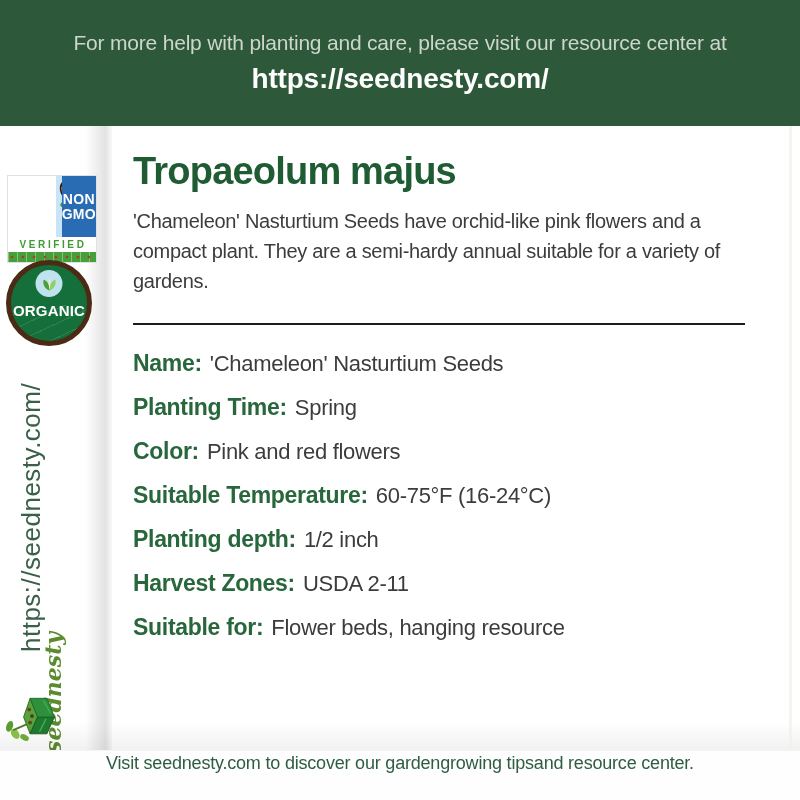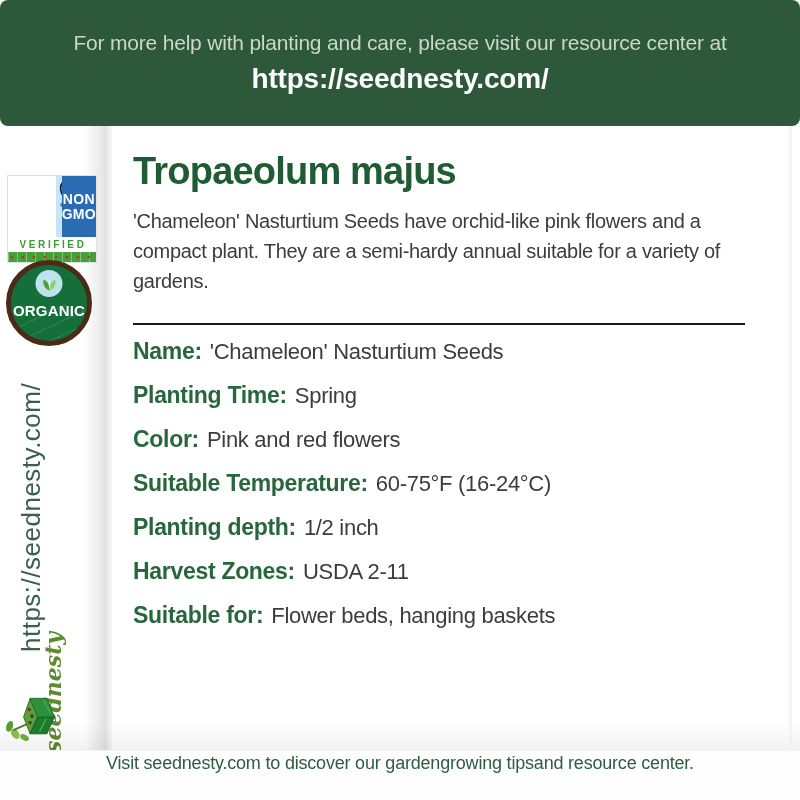--- a/index.html
+++ b/index.html
@@ -4,21 +4,21 @@
 <style>
   html,body{margin:0;padding:0;background:#fff;}
   .poster{
     position:relative;width:800px;height:800px;background:#fff;overflow:hidden;
     font-family:"Liberation Sans", sans-serif;
   }
   
   .top-banner{
     position:absolute;top:0;left:0;width:800px;height:126px;
     background:var(--banner-green,#2d5839);
-    display:flex;flex-direction:column;align-items:center;justify-content:center;gap:8px;border-radius:8px;
+    display:flex;flex-direction:column;align-items:center;justify-content:center;gap:8px;
   }
   .banner-line1{color:#ccd6cc;font-size:21px;letter-spacing:-0.2px;}
   .banner-line2{color:#ffffff;font-size:28px;font-weight:700;letter-spacing:-0.2px;}
 
   
   .sidebar{
     position:absolute;top:126px;left:0;width:112px;height:624px;
     background:linear-gradient(to right,#fff 0%,#fff 76%,#ececec 88%,#e2e2e2 94%,#f8f8f8 100%);
   }
   .nongmo{position:absolute;top:50px;left:8px;width:88px;box-shadow:0 0 0 1px #e0e0e0;background:#fff;}
@@ -75,21 +75,21 @@
   .page-title{
     margin-top:24px;color:var(--title-green,#1f5c33);font-size:38px;font-weight:700;letter-spacing:-0.8px;
   }
   .description{
     margin-top:13px;width:608px;color:var(--value-gray,#3c3c3c);
     font-size:20px;line-height:30px;letter-spacing:-0.3px;
   }
   .divider{margin-top:27px;width:612px;height:0;border-top:2px solid #1b1b1b;}
   .fields{margin-top:0;}
   .field-row{margin-top:13px;line-height:29px;white-space:nowrap;}
-  .field-row:first-child{margin-top:12px;}
+  .field-row:first-child{margin-top:24px;}
   .field-label{color:var(--label-green,#28663c);font-size:23px;font-weight:700;letter-spacing:-0.3px;}
   .field-value{color:var(--value-gray,#3f3f3f);font-size:22px;letter-spacing:-0.3px;margin-left:8px;}
 
   .card-bottom-shadow{
     position:absolute;top:722px;left:0;width:800px;height:28px;
     background:linear-gradient(to bottom, rgba(0,0,0,0) 0%, rgba(0,0,0,0.055) 100%);
   }
   .right-edge{position:absolute;top:126px;left:789px;width:3px;height:624px;background:#f4f0ea;opacity:0.7;}
 
   
@@ -184,21 +184,21 @@
       <div class="field-row">
         <span class="field-label">Suitable Temperature:</span><span class="field-value">60-75°F (16-24°C)</span>
       </div>
       <div class="field-row">
         <span class="field-label">Planting depth:</span><span class="field-value">1/2 inch</span>
       </div>
       <div class="field-row">
         <span class="field-label">Harvest Zones:</span><span class="field-value">USDA 2-11</span>
       </div>
       <div class="field-row">
-        <span class="field-label">Suitable for:</span><span class="field-value">Flower beds, hanging baskets</span>
+        <span class="field-label">Suitable for:</span><span class="field-value">Flower beds, hanging resource</span>
       </div>
     </div>
   </div>
 
   <div class="card-bottom-shadow"></div>
   <div class="right-edge"></div>
 
   <div class="footer">
     <span class="footer-text">Visit seednesty.com to discover our gardengrowing tipsand resource center.</span>
   </div>

